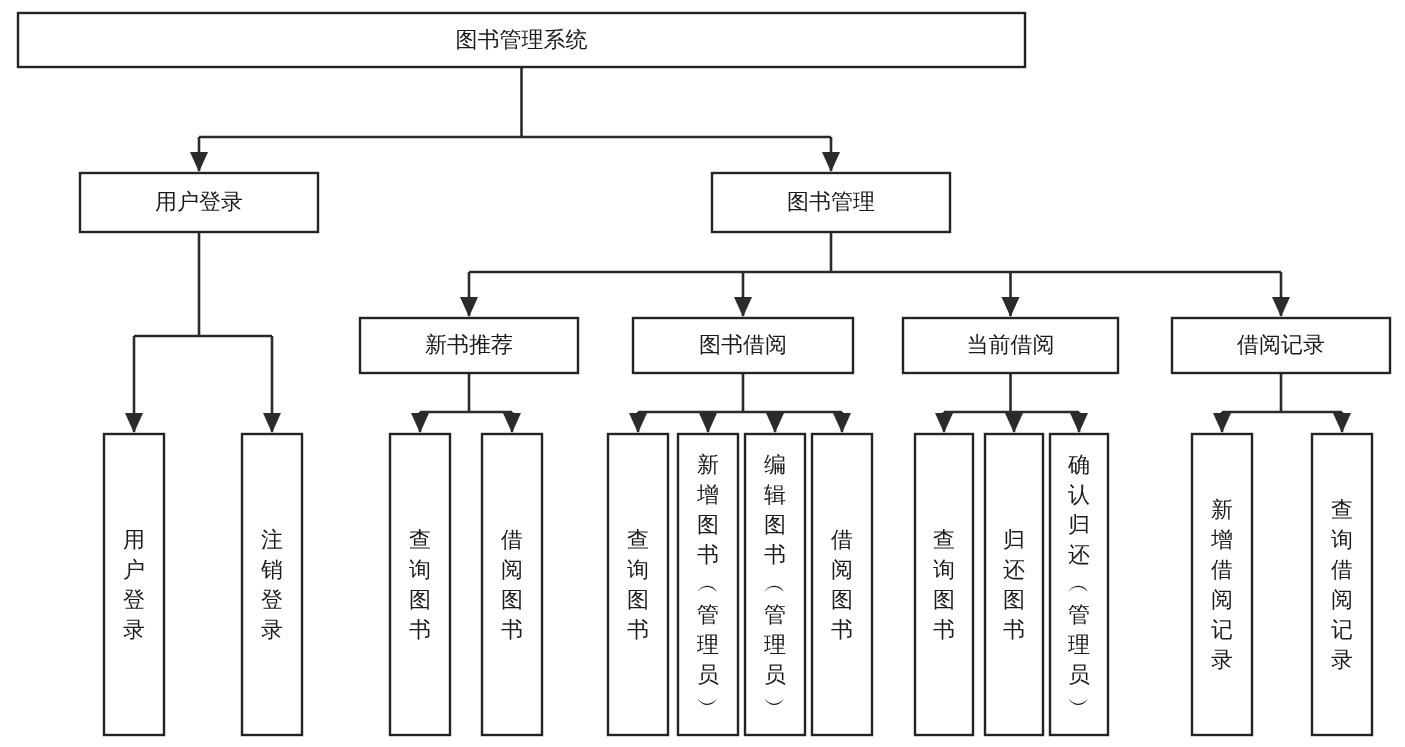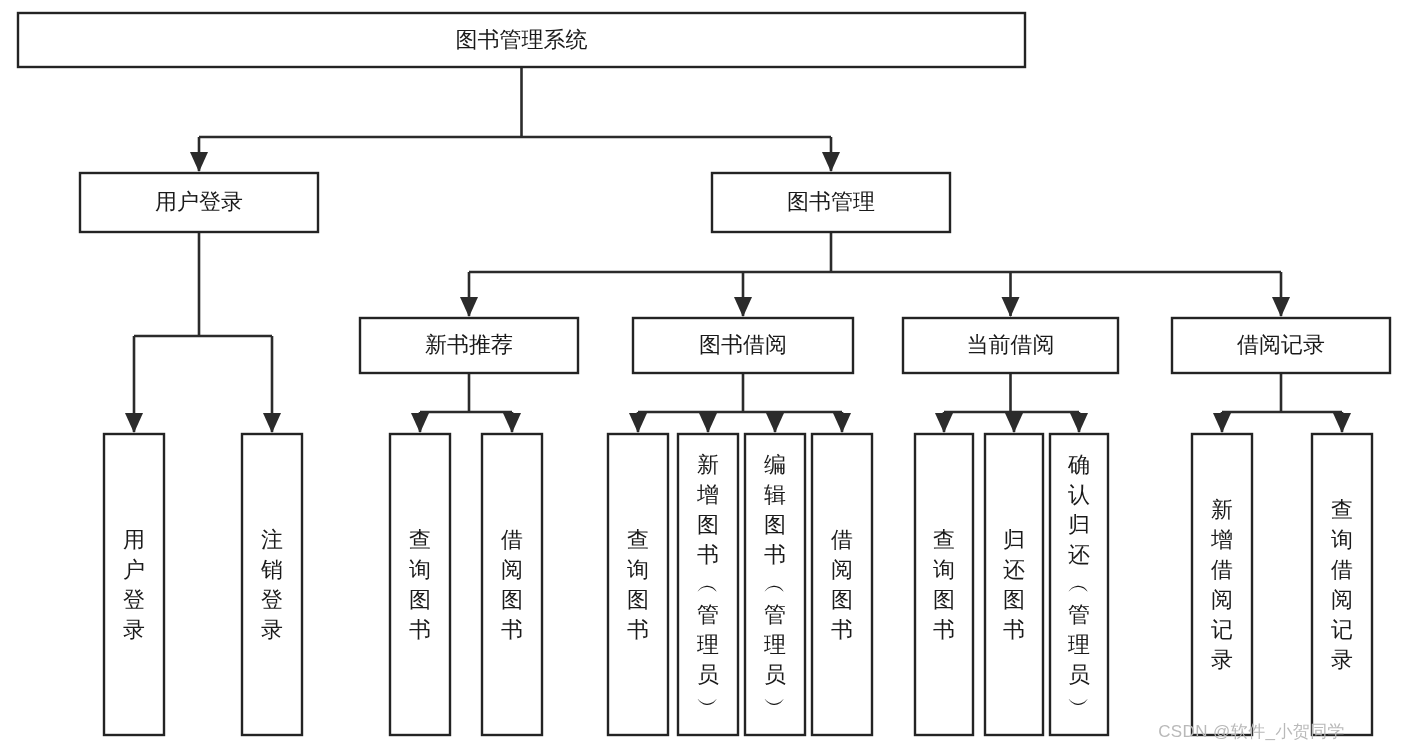--- a/index.html
+++ b/index.html
@@ -201,14 +201,13 @@
         <g>
           <rect x="1192" y="434" width="60" height="301" class="nodebox"></rect>
           <text x="1222" y="516.5" class="vlabel"><tspan x="1222" dy="0">新</tspan><tspan x="1222" dy="30">增</tspan><tspan x="1222" dy="30">借</tspan><tspan x="1222" dy="30">阅</tspan><tspan x="1222" dy="30">记</tspan><tspan x="1222" dy="30">录</tspan></text>
         </g>
         <g>
           <rect x="1312" y="434" width="60" height="301" class="nodebox"></rect>
           <text x="1342" y="516.5" class="vlabel"><tspan x="1342" dy="0">查</tspan><tspan x="1342" dy="30">询</tspan><tspan x="1342" dy="30">借</tspan><tspan x="1342" dy="30">阅</tspan><tspan x="1342" dy="30">记</tspan><tspan x="1342" dy="30">录</tspan></text>
         </g>
       </g>
   </svg>
-  <div class="watermark">CSDN @软件_小贺同学</div>
 </div>
 
 </body></html>

